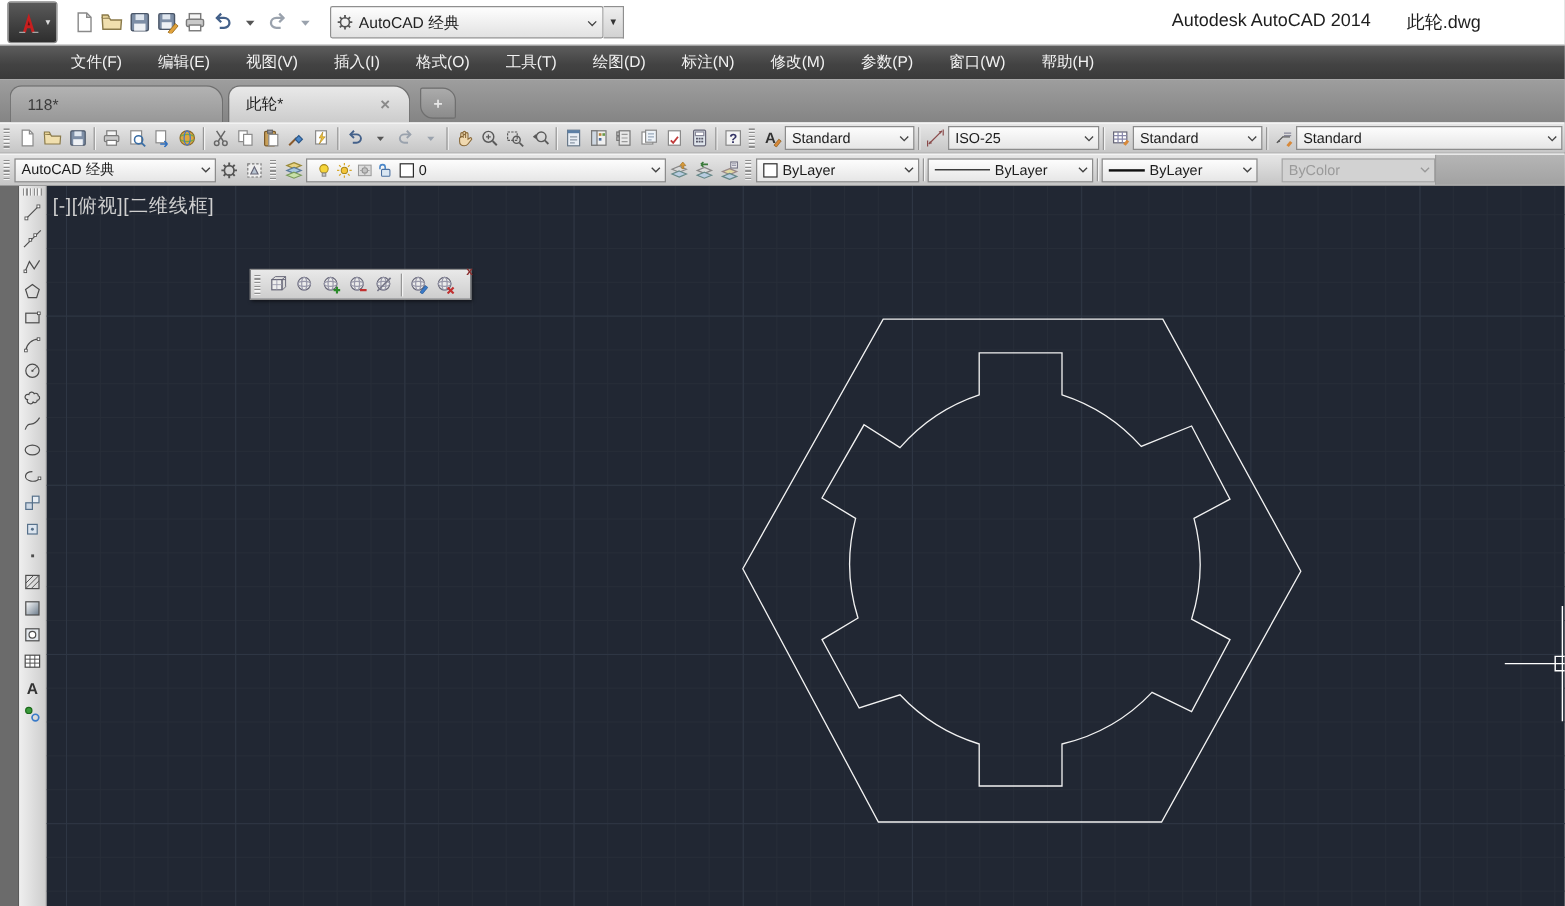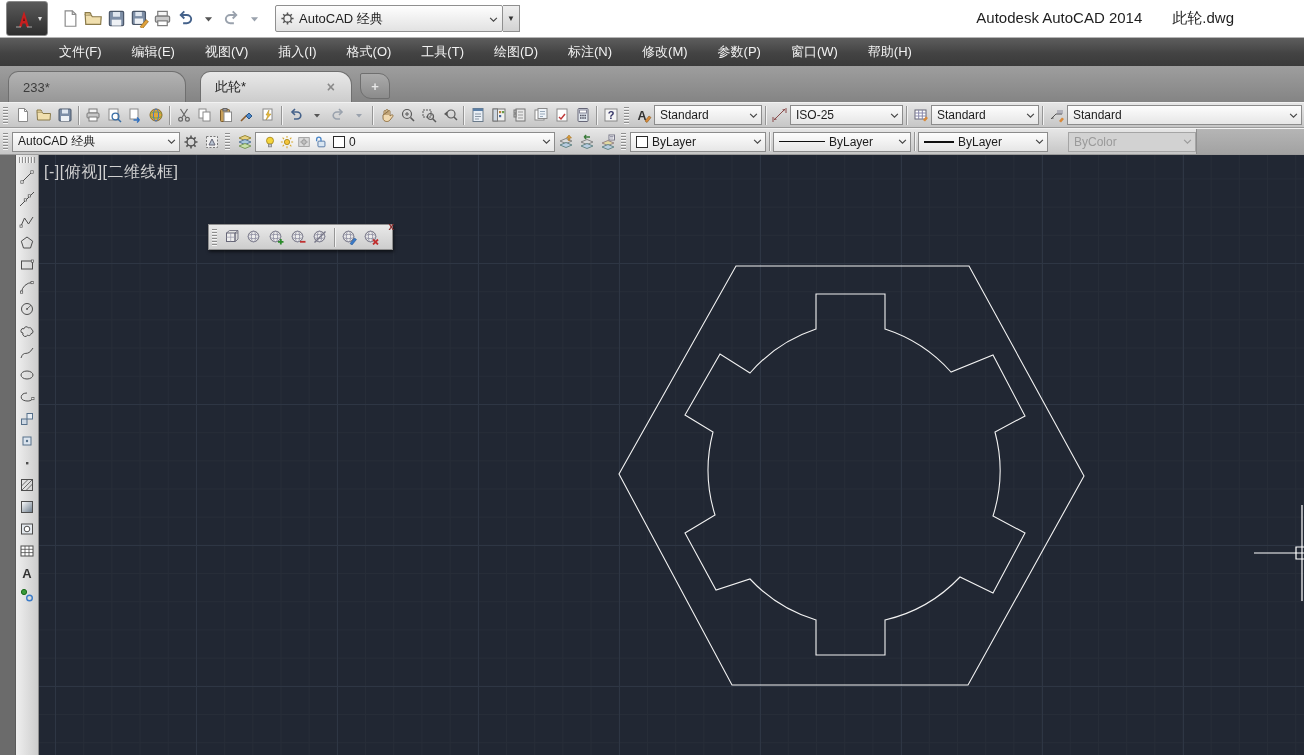--- a/index.html
+++ b/index.html
@@ -20,21 +20,21 @@
   .titletext{margin-left:auto;display:flex;gap:30px;padding-right:70px;font-size:15px;color:#1e1e1e;}
 
   
   .menubar{height:28px;background:linear-gradient(180deg,#5d5d5d,#434343 55%,#3a3a3a);display:flex;align-items:center;padding-left:44px;}
   .menuitem{color:#f2f2f2;font-size:13px;padding:0 15px;height:100%;display:flex;align-items:center;cursor:default;}
 
   
   .tabbar{height:36px;background:linear-gradient(#9e9e9e,#848484);display:flex;align-items:flex-end;padding-left:8px;}
   .tab{height:30px;display:flex;align-items:center;padding:0 14px;font-size:13px;border:1px solid #6f6f6f;border-bottom:none;border-radius:10px 14px 0 0;}
   .tab.inactive{width:148px;background:linear-gradient(#b3b3b3,#979797);color:#3c3c3c;}
-  .tab.active{width:122px;background:linear-gradient(#e9e9e9,#cccccc);color:#1f1f1f;margin-left:14px;gap:38px;}
+  .tab.active{width:122px;background:linear-gradient(#e9e9e9,#cccccc);color:#1f1f1f;margin-left:4px;gap:38px;}
   .tclose{margin-left:auto;color:#8a8a8a;font-size:14px;font-weight:bold;line-height:1;padding:0 2px;cursor:pointer;}
   .newtab{width:28px;height:24px;margin:0 0 3px 8px;border:1px solid #6f6f6f;border-radius:2px 11px 2px 11px;background:linear-gradient(#ababab,#8b8b8b);display:flex;align-items:center;justify-content:center;color:#e6e6e6;font-size:13px;font-weight:bold;cursor:pointer;}
 
   
   .toolrow{display:flex;align-items:center;background:linear-gradient(#e6e6e6,#c6c6c6);border-top:1px solid #f2f2f2;border-bottom:1px solid #9b9b9b;box-sizing:border-box;}
   .row1{height:26px;}
   .row2{height:27px;}
   .grip{width:5px;height:17px;margin:0 4px 0 3px;background:repeating-linear-gradient(180deg,#8e8e8e 0 1px,#f5f5f5 1px 2px,transparent 2px 3px);flex:0 0 auto;}
   .sep{width:1px;height:19px;background:#969696;box-shadow:1px 0 0 #f2f2f2;margin:0 3px;flex:0 0 auto;}
   .tbtn{width:21px;height:21px;border:1px solid transparent;background:transparent;padding:0;display:flex;align-items:center;justify-content:center;flex:0 0 auto;}
@@ -194,21 +194,21 @@
     <span class="menuitem">绘图(D)</span>
     <span class="menuitem">标注(N)</span>
     <span class="menuitem">修改(M)</span>
     <span class="menuitem">参数(P)</span>
     <span class="menuitem">窗口(W)</span>
     <span class="menuitem">帮助(H)</span>
   </div>
 
   <div class="tabbar">
     <div class="tab inactive">
-      <span>233*</span>
+      <span>118*</span>
     </div>
     <div class="tab active">
       <span>此轮*</span>
       <span class="tclose">×</span>
     </div>
     <div class="newtab">+</div>
   </div>
 
   <div class="toolrow row1">
     <span class="grip"></span>
@@ -472,21 +472,21 @@
     <span class="sep"></span>
     <button class="tbtn">
         <span class="ticon">
           <svg viewBox="0 0 16 16">
             <path d="M2 13L13 2" stroke="#8a4a4a"></path>
             <path d="M1 10v5M14 1v5" stroke="#8a4a4a"></path>
             <path d="M2 13l2.8-.6L3 10.6zM13 2l-2.8.6L12 4.4z" fill="#8a4a4a"></path>
           </svg>
         </span>
       </button>
-    <div class="combo" style="width:113px">
+    <div class="combo" style="width:126px">
       <span>ISO-25</span>
       <span class="chev">
           <svg viewBox="0 0 8 6">
             <path d="M1 1.5l3 3 3-3" fill="none" stroke="#444"></path>
           </svg>
         </span>
     </div>
     <span class="sep"></span>
     <button class="tbtn">
         <span class="ticon">

